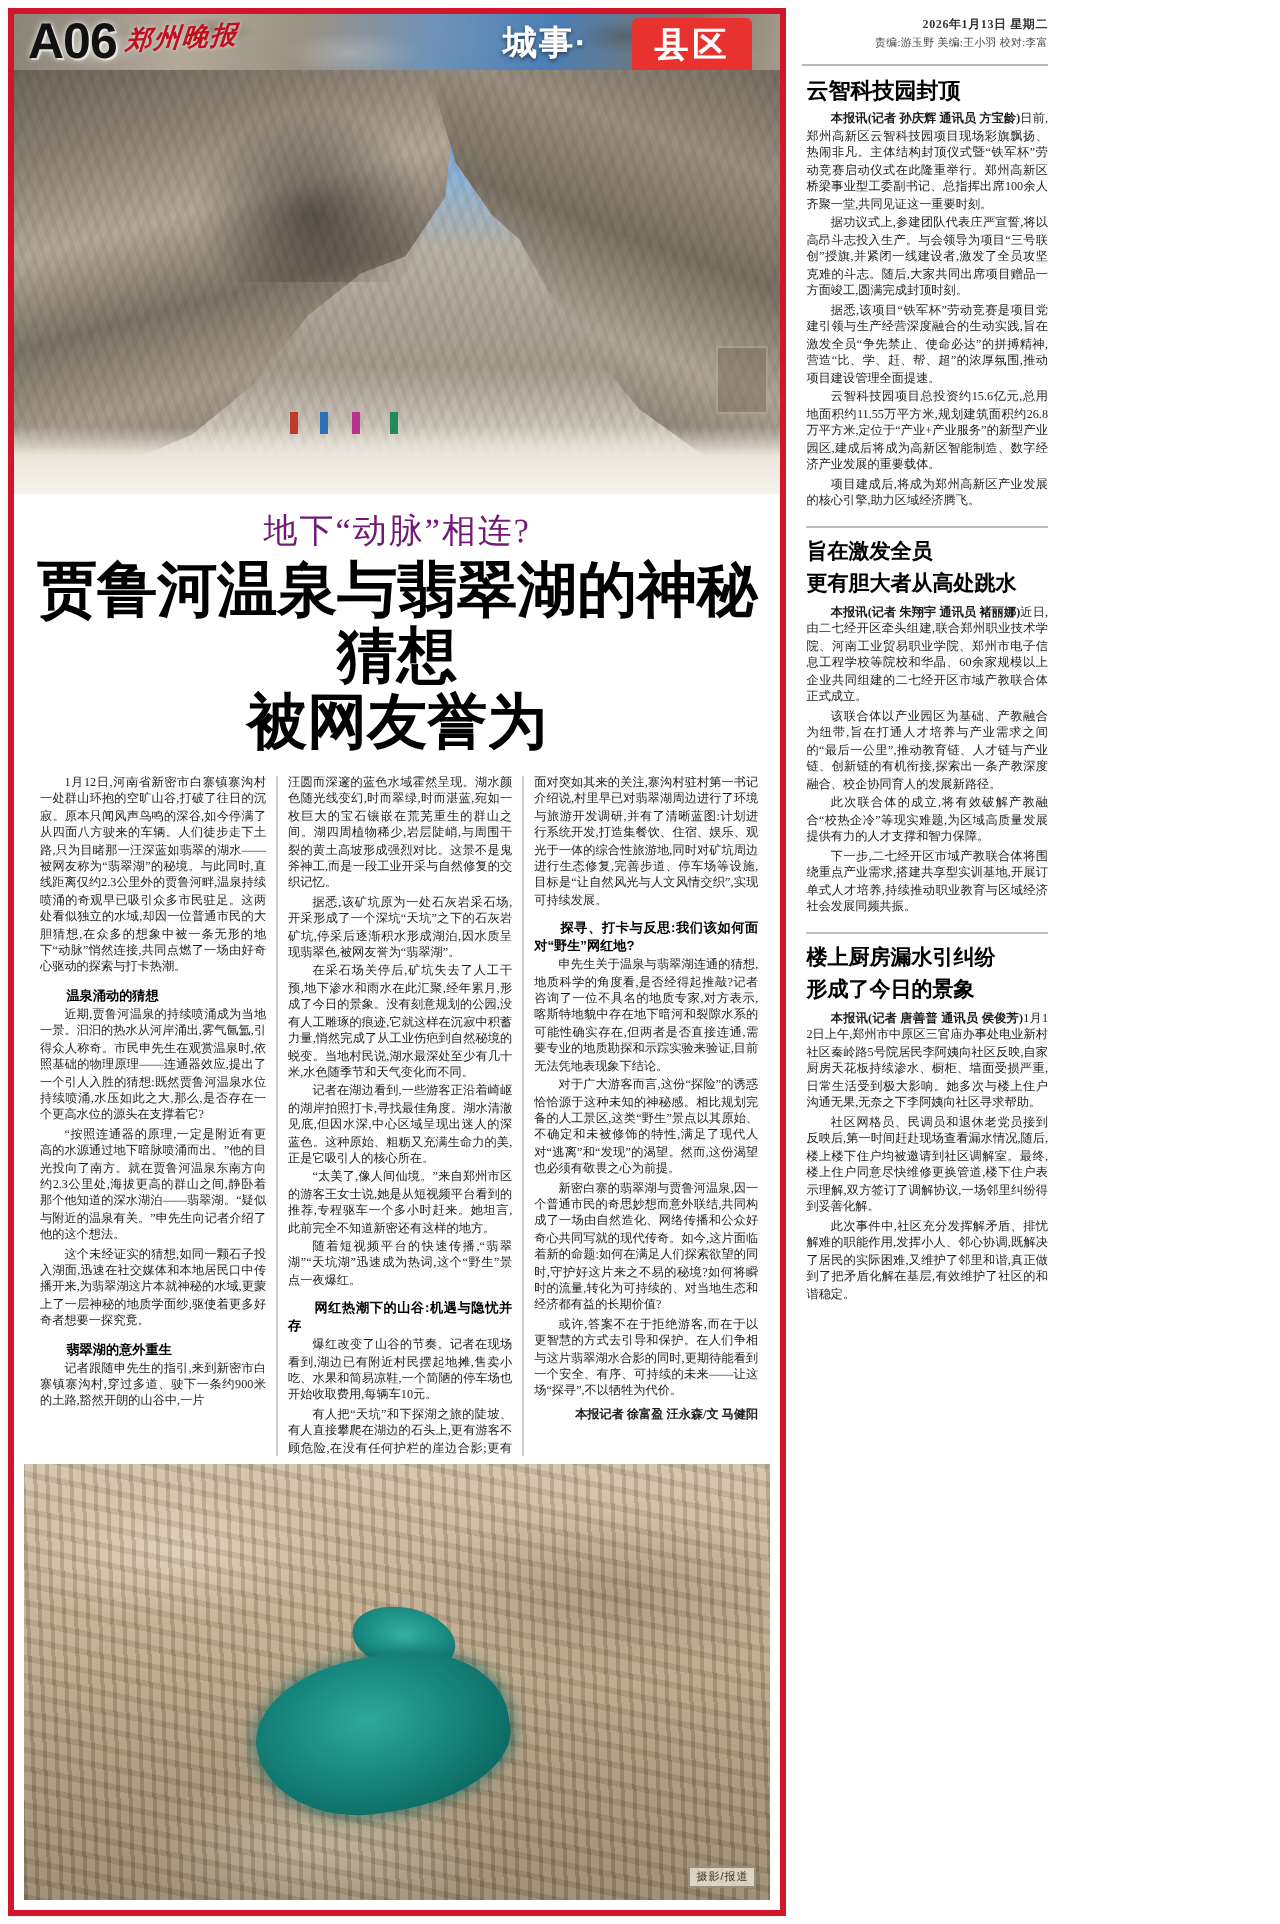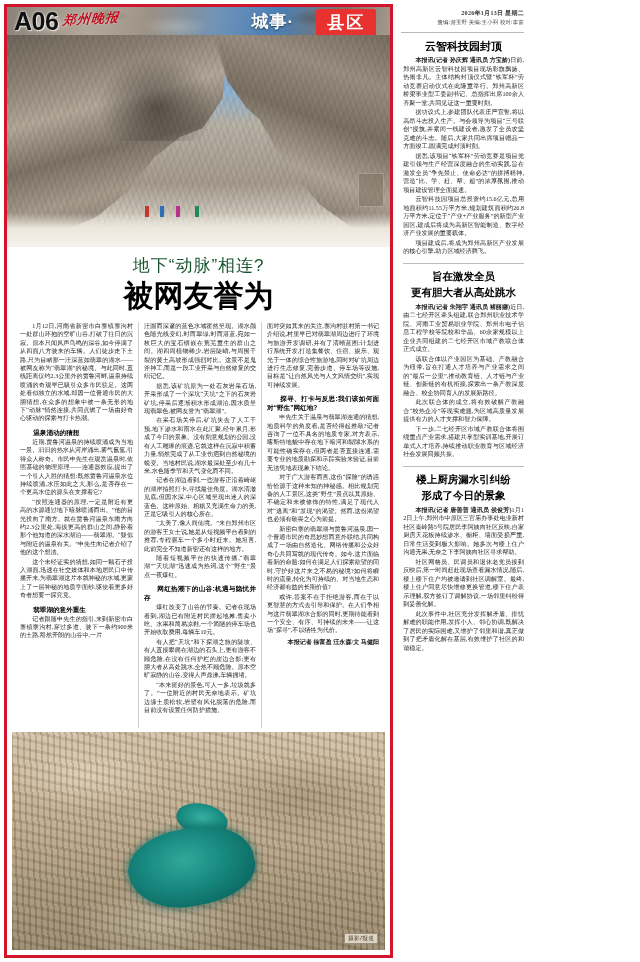--- a/index.html
+++ b/index.html
@@ -122,22 +122,22 @@
   .photo-stamp {
     position: absolute; right: 6px; bottom: 40px;
     width: 26px; height: 34px;
     background: rgba(120,108,92,.5);
     border: 1px solid rgba(255,255,255,.25);
   }
 
   
   .headline-wrap { flex: none; padding: 8px 10px 4px; text-align: center; background: #fff; }
   .kicker {
-    font-family: Liberation Sans, sans-serif;
-    font-size: 17px; color: #14532d; font-weight: 400;
+    font-family: Liberation Serif, serif;
+    font-size: 17px; color: #701a75; font-weight: 400;
     letter-spacing: 1px; line-height: 22px; margin-bottom: 2px;
   }
   .head-main {
     font-family: "Liberation Sans", sans-serif;
     font-size: 30px; font-weight: 700; color: #000;
     letter-spacing: 0px; line-height: 33px;
   }
 
   
   .cols {
@@ -213,21 +213,21 @@
     text-align: right; font-size: 5.6px; color: #333; line-height: 8px;
     padding: 5px 2px 2px 0; flex: none;
   }
   .dateline .d1 { font-weight: 700; font-size: 6px; letter-spacing: .3px; }
   .dateline .d2 { font-size: 5.4px; color: #444; letter-spacing: .2px; margin-top: 1px; }
   .rule { border-top: 1px solid #b8b8b8; margin: 4px 2px 0 0; flex: none; }
 
   .side-article { padding: 6px 2px 0 2px; }
   .side-head {
     font-family: "Liberation Sans", sans-serif;
-    font-weight: 700; color: #000; text-align: center;
+    font-weight: 700; color: #000; text-align: left;
     font-size: 11px; line-height: 14px; margin-bottom: 3px;
   }
   .side-head.two { font-size: 10.5px; line-height: 13.5px; }
   .side-body {
     font-size: 6.1px; line-height: 8.5px; color: #1d1d1d;
     text-align: justify;
   }
   .side-body p { text-indent: 2em; margin-bottom: 1px; word-break: break-all; }
   .side-lead { font-weight: 700; }
   .side-sep { border-top: 1px solid #bdbdbd; margin: 7px 2px 0; }
@@ -256,20 +256,21 @@
         <div class="snow-ground"></div>
         <div class="figure" style="left:36%;background:#c0392b"></div>
         <div class="figure" style="left:40%;background:#2d6fb5"></div>
         <div class="figure" style="left:44%;background:#b5338f"></div>
         <div class="figure" style="left:49%;background:#1f8a5c"></div>
         <div class="photo-stamp"></div>
       </div>
 
       <div class="headline-wrap">
         <div class="kicker">地下“动脉”相连?</div>
+        <div class="head-main">贾鲁河温泉与翡翠湖的神秘猜想</div>
         <div class="head-main">被网友誉为</div>
       </div>
 
       <div class="cols">
 
         <div class="col">
           <p>1月12日,河南省新密市白寨镇寨沟村一处群山环抱的空旷山谷,打破了往日的沉寂。原本只闻风声鸟鸣的深谷,如今停满了从四面八方驶来的车辆。人们徒步走下土路,只为目睹那一汪深蓝如翡翠的湖水——被网友称为“翡翠湖”的秘境。与此同时,直线距离仅约2.3公里外的贾鲁河畔,温泉持续喷涌的奇观早已吸引众多市民驻足。这两处看似独立的水域,却因一位普通市民的大胆猜想,在众多的想象中被一条无形的地下“动脉”悄然连接,共同点燃了一场由好奇心驱动的探索与打卡热潮。</p>
           <p class="sub-head">温泉涌动的猜想</p>
           <p>近期,贾鲁河温泉的持续喷涌成为当地一景。汩汩的热水从河岸涌出,雾气氤氲,引得众人称奇。市民申先生在观赏温泉时,依照基础的物理原理——连通器效应,提出了一个引人入胜的猜想:既然贾鲁河温泉水位持续喷涌,水压如此之大,那么,是否存在一个更高水位的源头在支撑着它?</p>
           <p>“按照连通器的原理,一定是附近有更高的水源通过地下暗脉喷涌而出。”他的目光投向了南方。就在贾鲁河温泉东南方向约2.3公里处,海拔更高的群山之间,静卧着那个他知道的深水湖泊——翡翠湖。“疑似与附近的温泉有关。”申先生向记者介绍了他的这个想法。</p>

